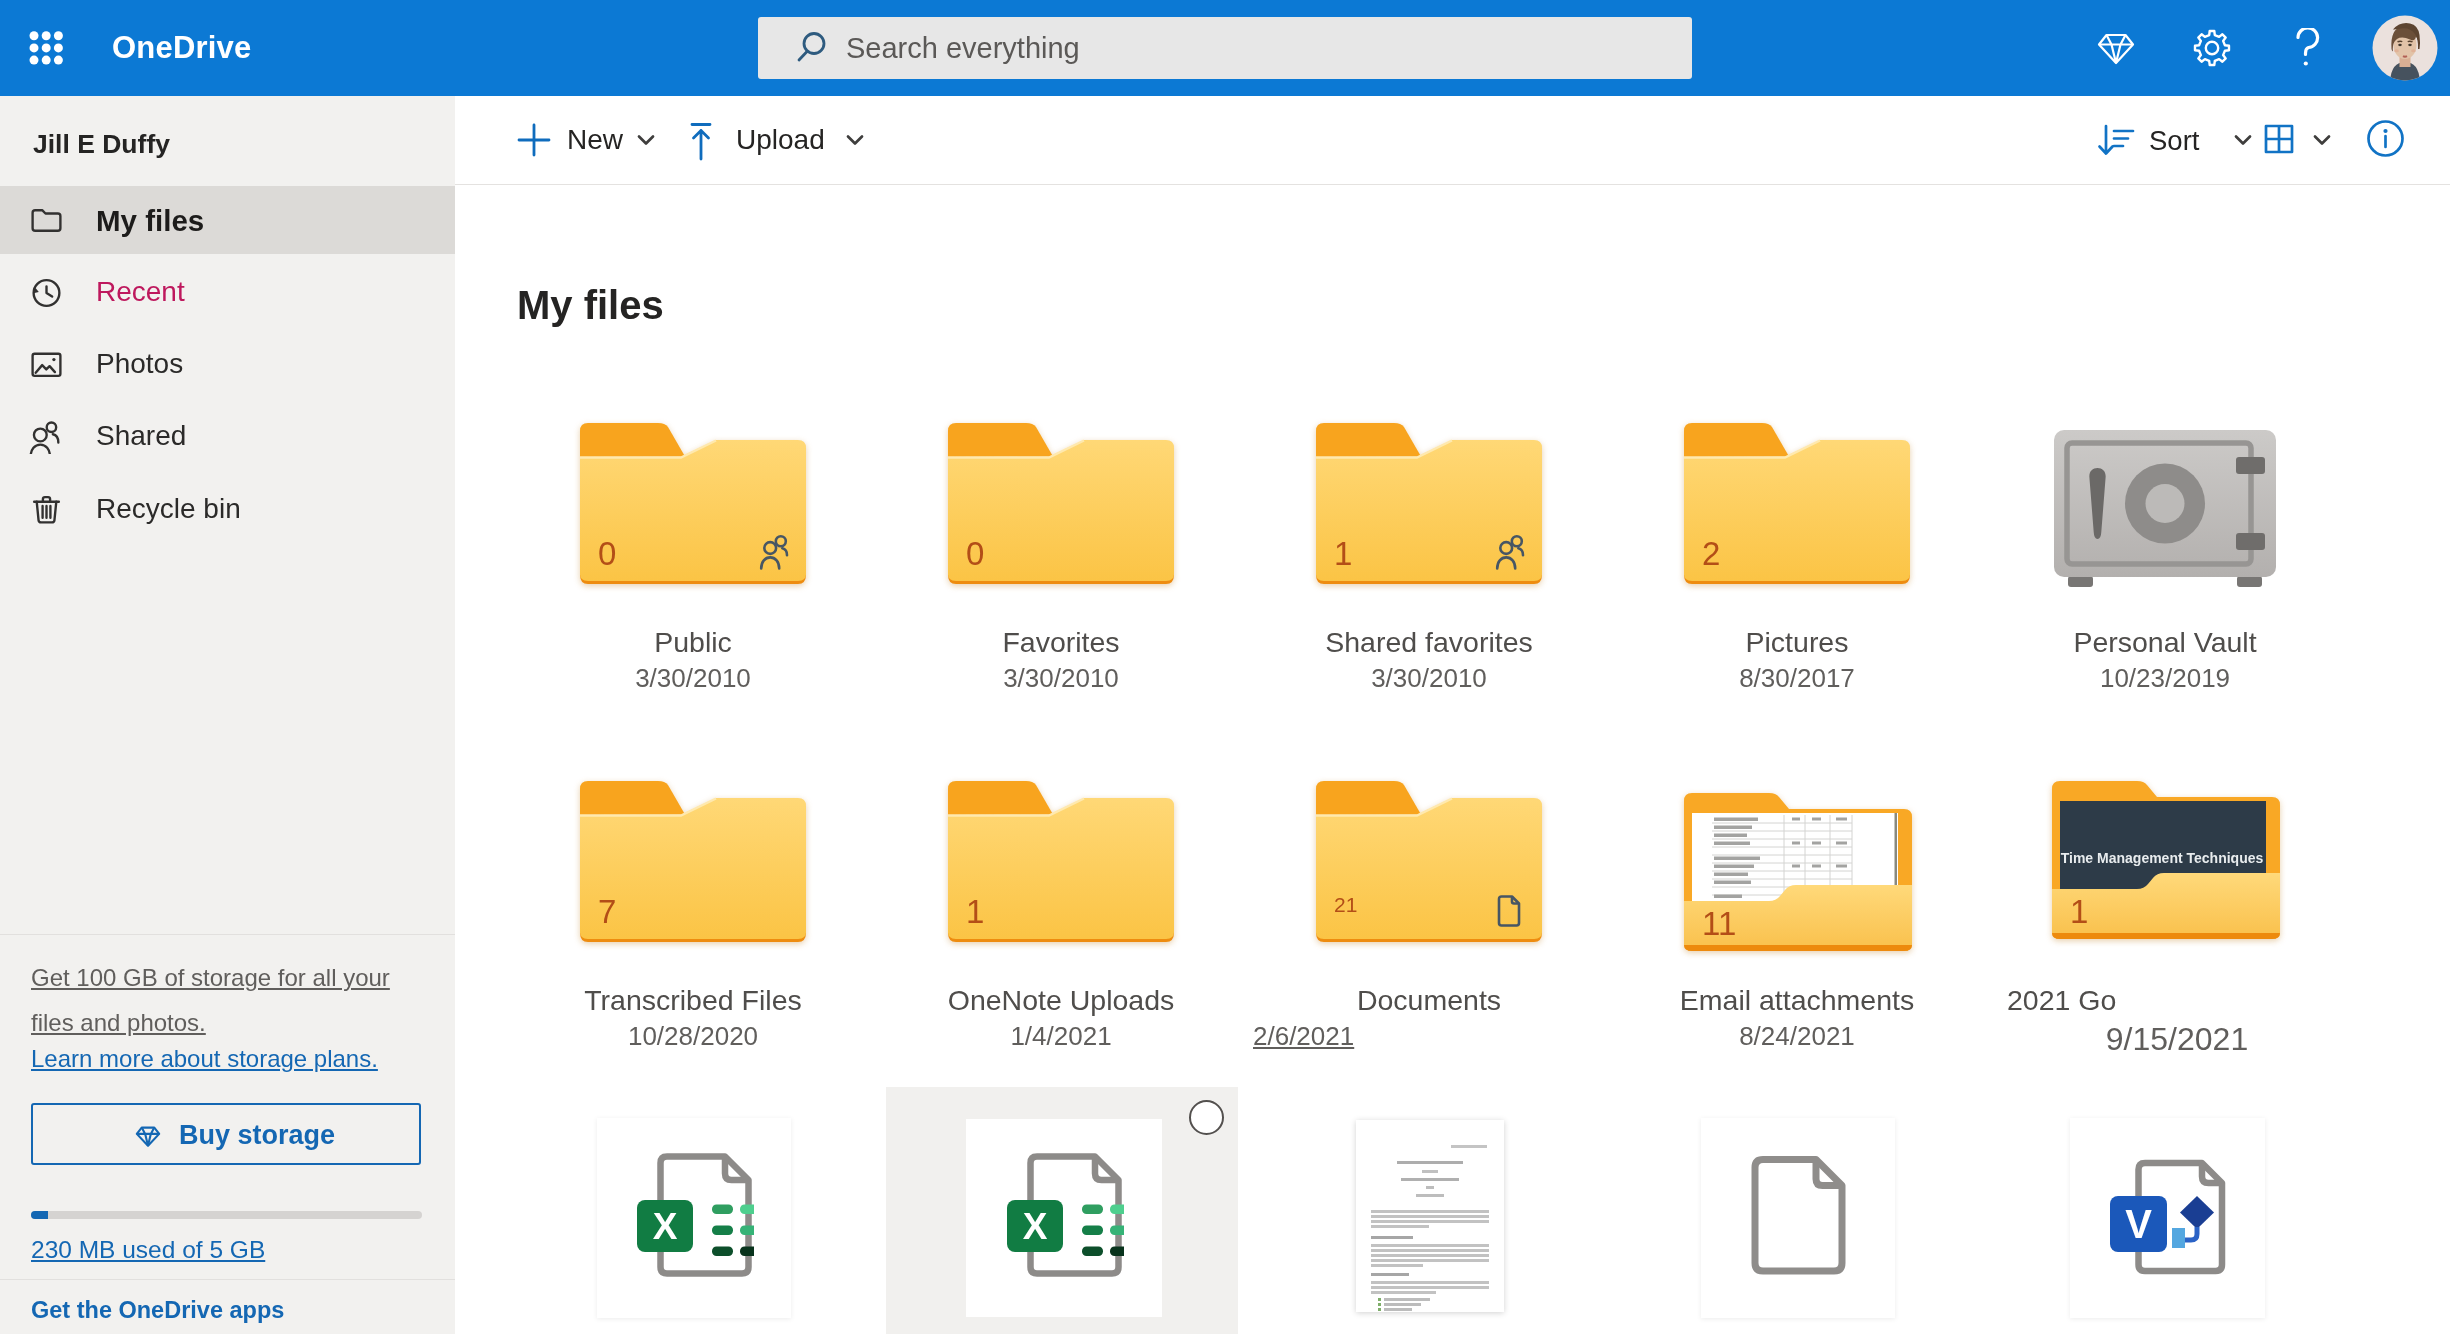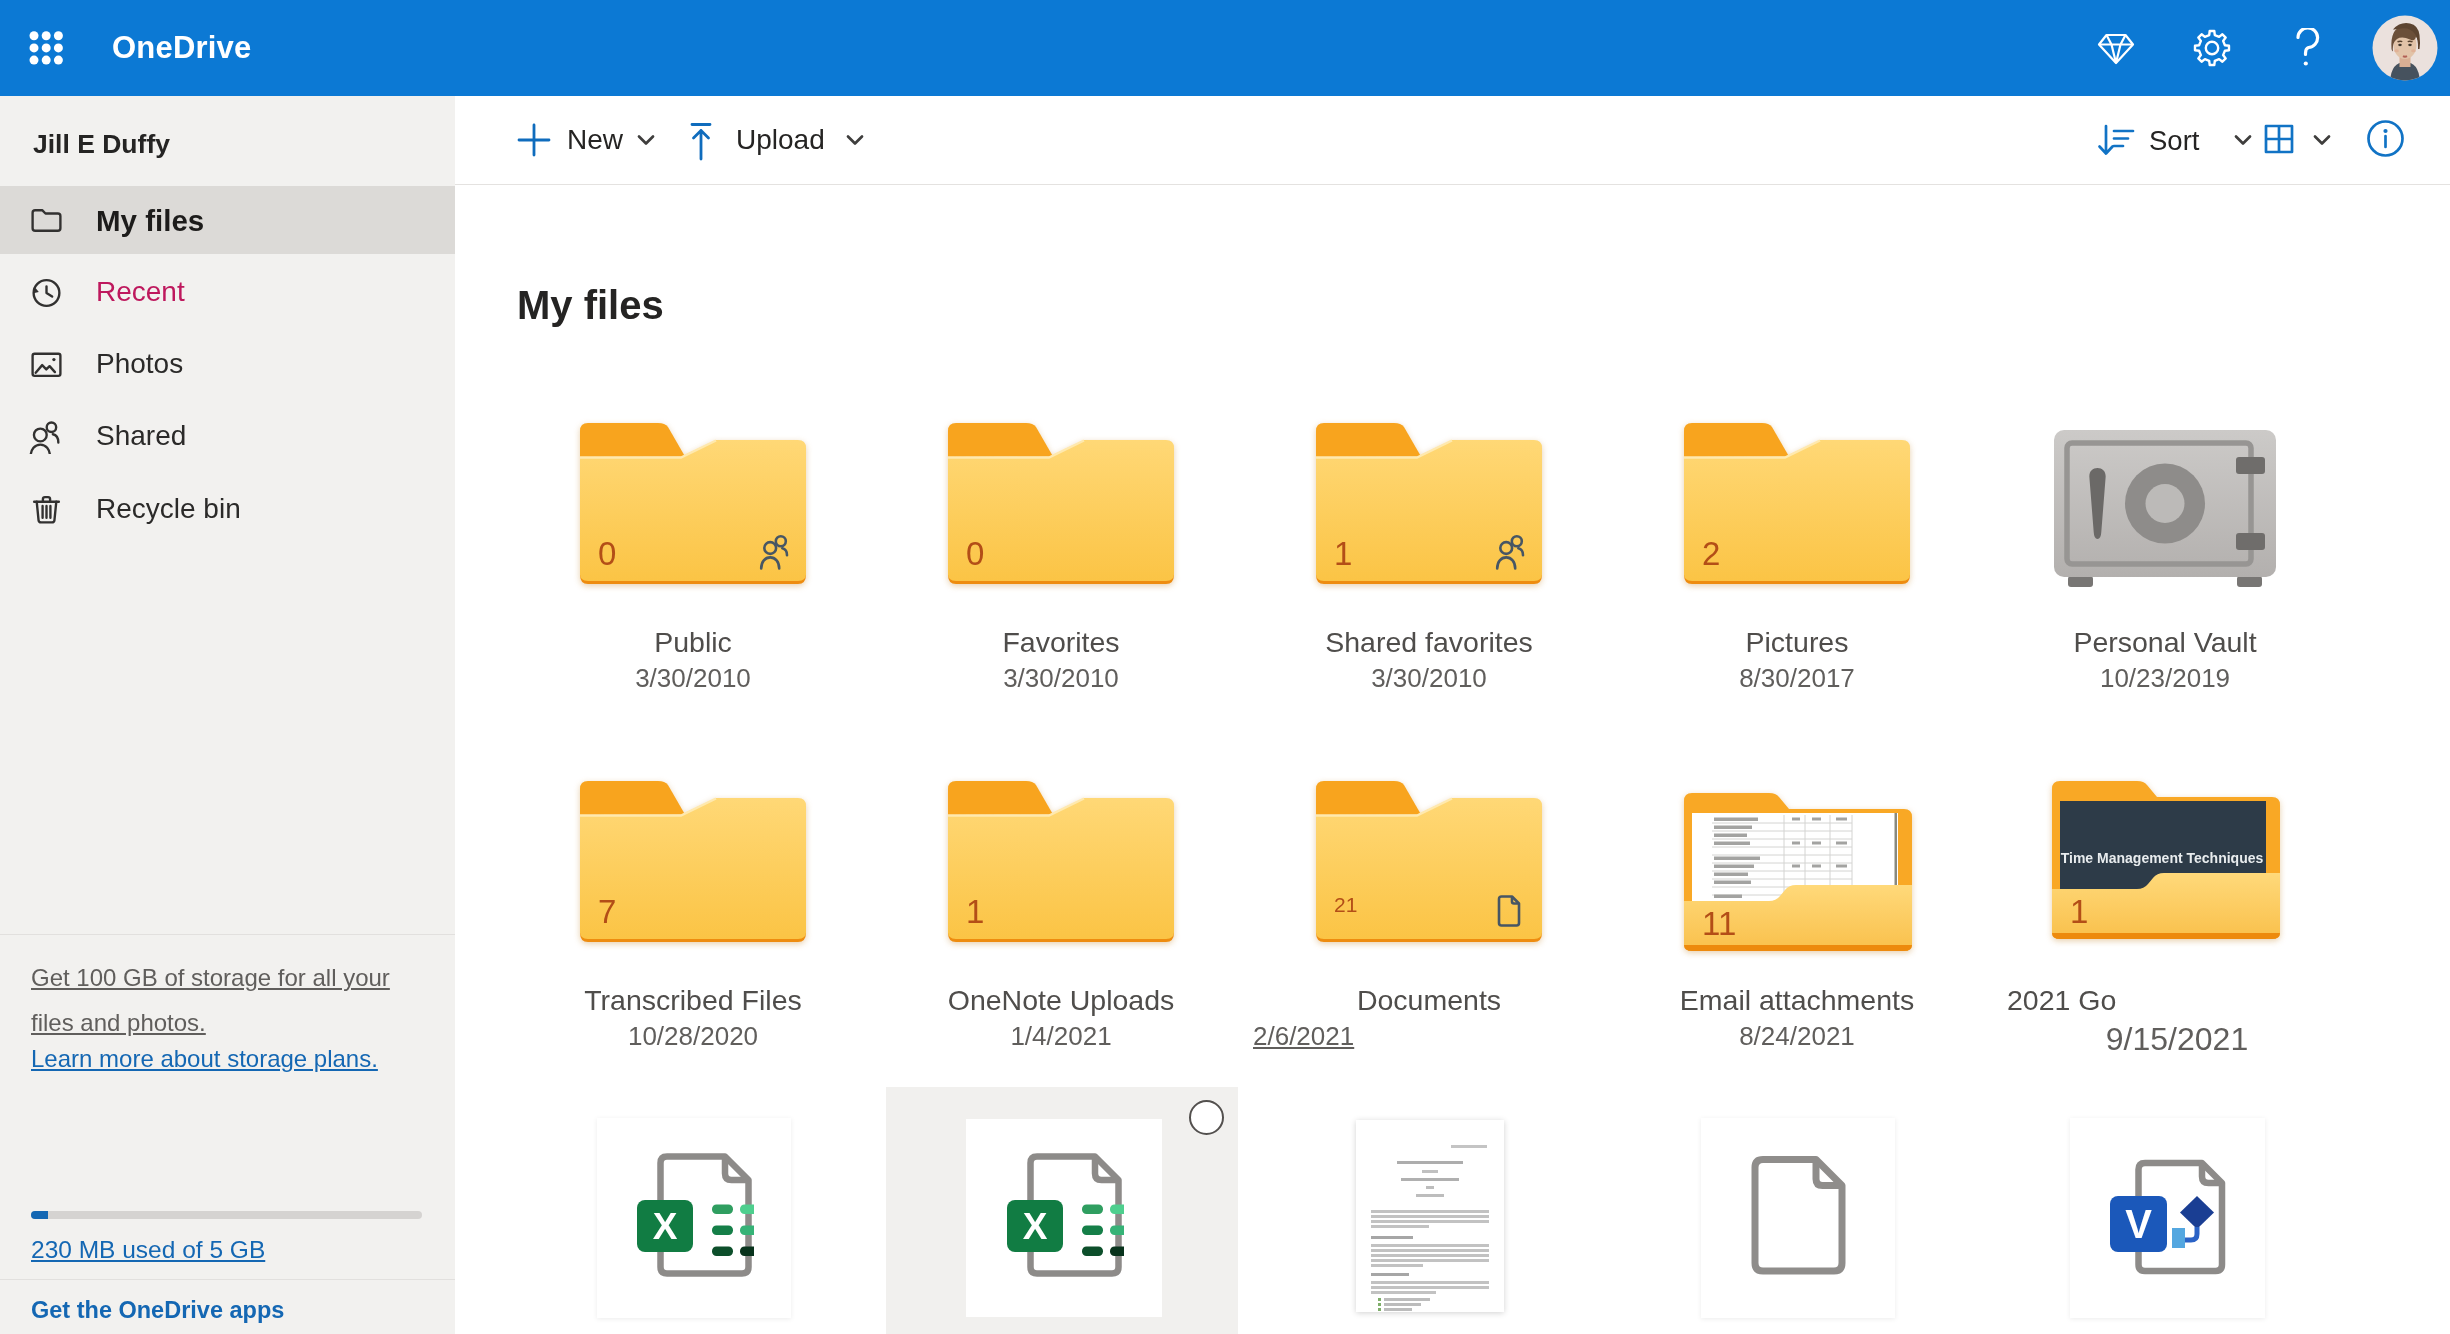--- a/index.html
+++ b/index.html
@@ -17,20 +17,27 @@
           <circle cx="58.4" cy="35.7" r="4.5"></circle>
           <circle cx="34.0" cy="47.900000000000006" r="4.5"></circle>
           <circle cx="46.2" cy="47.900000000000006" r="4.5"></circle>
           <circle cx="58.4" cy="47.900000000000006" r="4.5"></circle>
           <circle cx="34.0" cy="60.1" r="4.5"></circle>
           <circle cx="46.2" cy="60.1" r="4.5"></circle>
           <circle cx="58.4" cy="60.1" r="4.5"></circle>
         </g>
       </svg>
 <div style="position:absolute;left:112px;top:30px;font-size:31px;font-weight:bold;color:#fff;letter-spacing:0.2px;">OneDrive</div>
+<div style="position:absolute;left:758px;top:17px;width:934px;height:62px;background:#e7e7e7;border-radius:3px;">
+<svg style="position:absolute;left:36px;top:13px;" width="36" height="36" viewBox="0 0 36 36" fill="none" stroke="#2e5b7f" stroke-width="2.8">
+          <circle cx="20" cy="13.5" r="10"></circle>
+          <path d="M13,21.5 L5,30" stroke-linecap="round"></path>
+        </svg>
+<div style="position:absolute;left:88px;top:15px;font-size:29px;color:#5b5957;">Search everything</div>
+</div>
 <svg style="position:absolute;left:2096px;top:28px;" width="40" height="40" viewBox="0 0 40 40" fill="none" stroke="#fff" stroke-width="2.2" stroke-linejoin="round">
 <path d="M20,35 L3,16.5 L10.5,7 H29.5 L37,16.5 Z"></path>
 <path d="M3,16.5 H37 M10.5,7 L15.5,16.5 L20,35 M29.5,7 L24.5,16.5 L20,35"></path>
 </svg>
 <svg style="position:absolute;left:2192px;top:28px;" width="40" height="40" viewBox="0 0 40 40" fill="none" stroke="#fff" stroke-width="2.4" stroke-linejoin="round">
 <path d="M17.2,7.1 L17.7,3.0 L22.3,3.0 L22.8,7.1 L27.1,8.9 L30.4,6.3 L33.7,9.6 L31.1,12.9 L32.9,17.2 L37.0,17.7 L37.0,22.3 L32.9,22.8 L31.1,27.1 L33.7,30.4 L30.4,33.7 L27.1,31.1 L22.8,32.9 L22.3,37.0 L17.7,37.0 L17.2,32.9 L12.9,31.1 L9.6,33.7 L6.3,30.4 L8.9,27.1 L7.1,22.8 L3.0,22.3 L3.0,17.7 L7.1,17.2 L8.9,12.9 L6.3,9.6 L9.6,6.3 L12.9,8.9 Z"></path>
         <circle cx="20" cy="20" r="6.2"></circle>
 </svg>
 <svg style="position:absolute;left:2292px;top:28px;" width="32" height="42" viewBox="0 0 32 42" fill="none" stroke="#fff" stroke-width="3.2" stroke-linecap="round">
 <path d="M6,9.5 A9.8,9.8 0 1 1 16.5,19.5 Q13.5,20.5 13.5,25 V26.5"></path>
@@ -87,20 +94,27 @@
 <svg style="position:absolute;left:29px;top:396.0px;" width="35" height="35" viewBox="0 0 34 34" fill="none" stroke="#323130" stroke-width="2.3" stroke-linejoin="round" stroke-linecap="round">
         <path d="M5,9.5 H29"></path>
         <path d="M13.5,9 V7 Q13.5,5 15.5,5 H18.5 Q20.5,5 20.5,7 V9"></path>
         <path d="M7.5,9.5 L9.3,27.5 Q9.5,29.5 11.8,29.5 H22.2 Q24.5,29.5 24.7,27.5 L26.5,9.5"></path>
         <path d="M13.2,13.5 V25 M17,13.5 V25 M20.8,13.5 V25"></path>
       </svg>
 <div style="position:absolute;left:96px;top:396.5px;font-size:28px;font-weight:normal;color:#2b2a29;">Recycle bin</div>
 <div style="position:absolute;left:0px;top:838px;width:455px;height:1px;background:#e2e0de;"></div>
 <div style="position:absolute;left:31px;top:859px;font-size:24px;line-height:45px;color:#605e5c;text-decoration:underline;">Get 100 GB of storage for all your<br>files and photos.</div>
 <div style="position:absolute;left:31px;top:949px;font-size:24px;color:#1467b3;text-decoration:underline;">Learn more about storage plans.</div>
+<div style="position:absolute;left:31px;top:1007px;width:390px;height:62px;border:2px solid #1467b3;border-radius:3px;background:#f2f1ef;">
+<svg style="position:absolute;left:101px;top:17px;" width="28" height="28" viewBox="0 0 40 40" fill="none" stroke="#1467b3" stroke-width="3" stroke-linejoin="round">
+<path d="M20,34 L4,17 L11,8 H29 L36,17 Z"></path>
+          <path d="M4,17 H36 M11,8 L16,17 L20,34 M29,8 L24,17 L20,34"></path>
+        </svg>
+<div style="position:absolute;left:146px;top:15px;font-size:27px;font-weight:bold;color:#1467b3;">Buy storage</div>
+</div>
 <div style="position:absolute;left:31px;top:1115px;width:391px;height:8px;border-radius:4px;background:#d5d3d1;"></div>
 <div style="position:absolute;left:31px;top:1115px;width:17px;height:8px;border-radius:4px 0 0 4px;background:#1467b3;"></div>
 <div style="position:absolute;left:31px;top:1140px;font-size:24.5px;color:#1467b3;text-decoration:underline;">230 MB used of 5 GB</div>
 <div style="position:absolute;left:0px;top:1183px;width:455px;height:1px;background:#e2e0de;"></div>
 <div style="position:absolute;left:31px;top:1201px;font-size:23.5px;font-weight:bold;color:#1467b3;">Get the OneDrive apps</div>
 </div>
 <svg style="position:absolute;left:517px;top:123px;" width="34" height="34" viewBox="0 0 34 34" stroke="#0f6cbd" stroke-width="2.8" stroke-linecap="round">
       <path d="M2,17 H32 M17,2 V32"></path>
     </svg>
 <div style="position:absolute;left:567px;top:124px;font-size:28px;color:#252423;">New</div>

